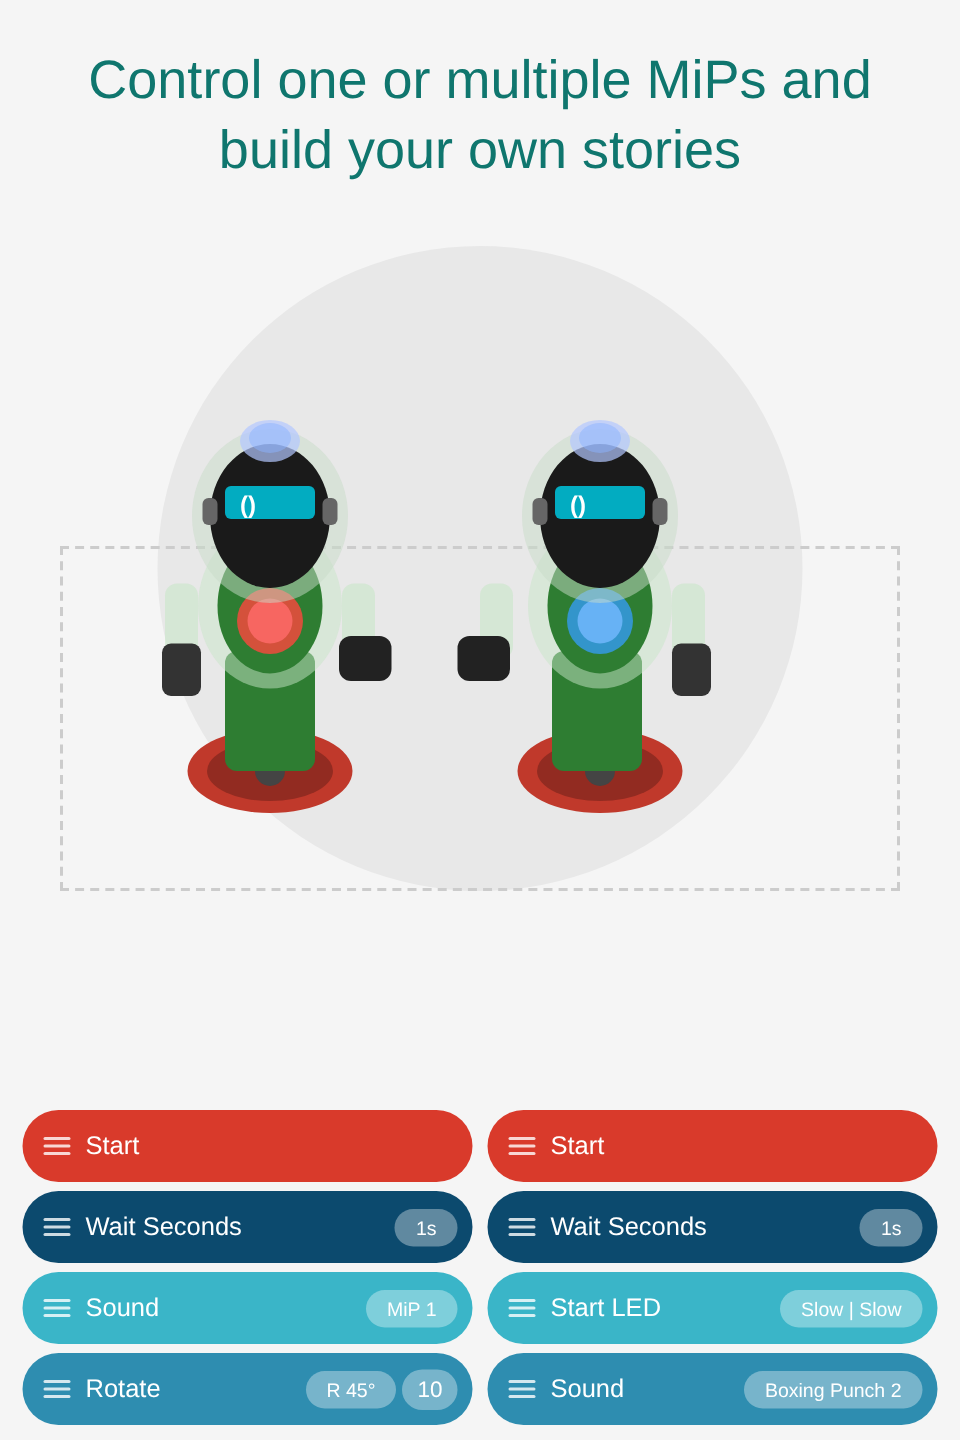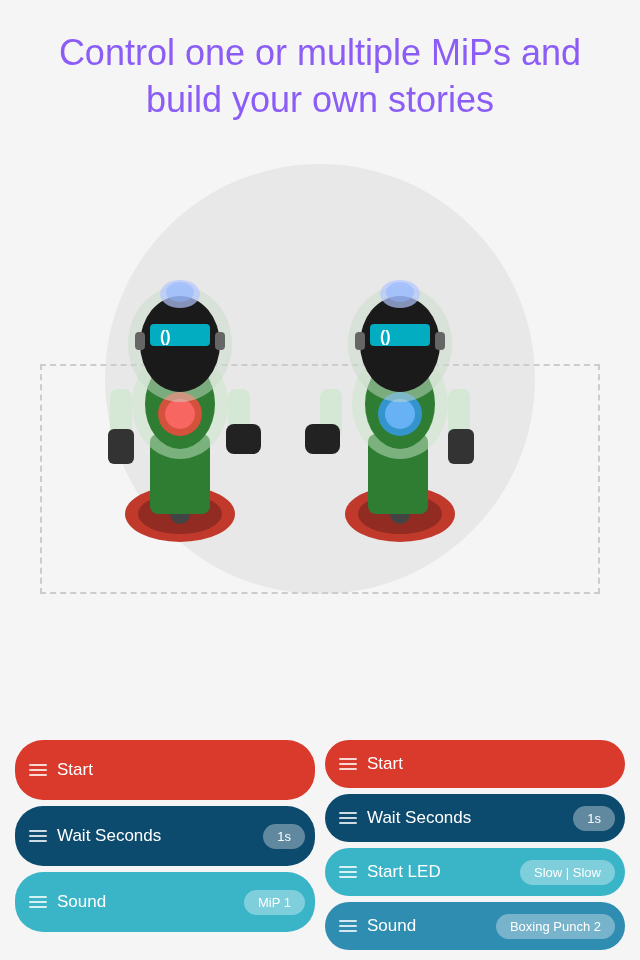--- a/index.html
+++ b/index.html
@@ -14,21 +14,21 @@
 
     .header {
       text-align: center;
       padding: 30px 40px 10px;
       background: #f5f5f5;
     }
 
     .header h1 {
       font-size: 36px;
       font-weight: 300;
-      color: #8b5cf6;
+      color: #0f766e;
       line-height: 1.3;
     }
 
     .robot-area {
       position: relative;
       width: 640px;
       height: 490px;
       display: flex;
       align-items: center;
       justify-content: center;
@@ -71,21 +71,21 @@
       display: flex;
       flex-direction: column;
       gap: 6px;
       padding: 0 5px;
     }
 
     .block {
       display: flex;
       align-items: center;
       border-radius: 28px;
-      height: 60px;
+      height: 48px;
       padding: 0 10px 0 14px;
       position: relative;
       justify-content: center;
     }
 
     .block-red {
       background: #d93a2b;
     }
     .block-yellow {
       background: #0c4a6e;
@@ -261,20 +261,30 @@
     <div class="block block-blue-light">
       <div class="block-hamburger">
         <span></span>
           <span></span>
           <span></span>
       </div>
       <span class="block-label">Sound</span>
       <span class="block-value">MiP 1</span>
     </div>
 
+    <div class="block block-blue-dark">
+      <div class="block-hamburger">
+        <span></span>
+          <span></span>
+          <span></span>
+      </div>
+      <span class="block-label">Rotate</span>
+      <span class="block-value">R 45°</span>
+      <span class="block-value-sm">10</span>
+    </div>
   </div>
 
   <div class="panel-col">
 
     <div class="block block-red">
       <div class="block-hamburger">
         <span></span>
           <span></span>
           <span></span>
       </div>

